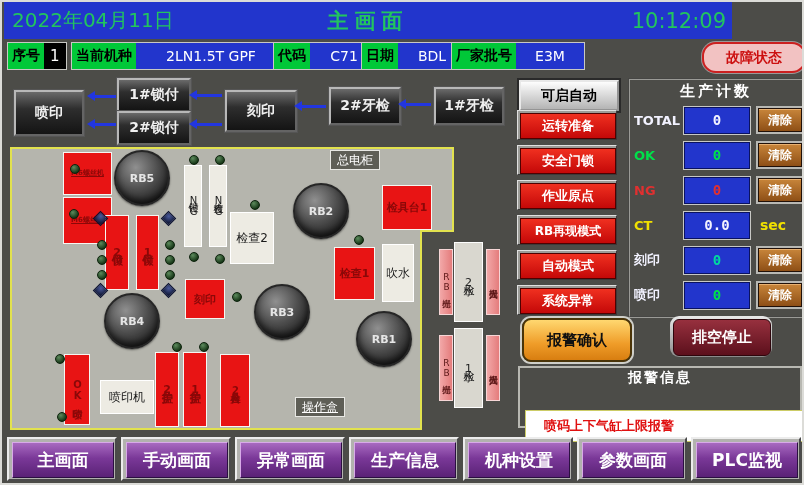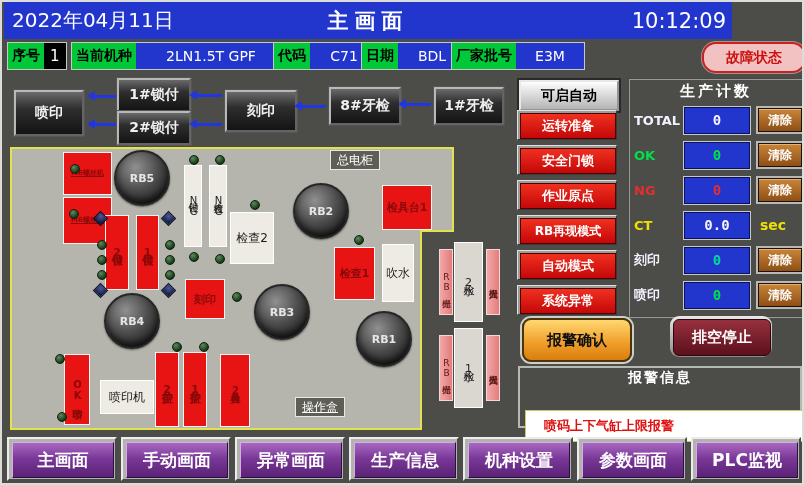--- a/index.html
+++ b/index.html
@@ -3,21 +3,21 @@
 <meta charset="utf-8">
 <style>
   html,body{margin:0;padding:0;background:#222;}
   .screen{
     position:relative;width:804px;height:485px;overflow:hidden;
     background:#4c4c48;border:2px solid #dcdcd8;box-sizing:border-box;
     font-family:"DejaVu Sans",sans-serif;
   }
   
   .topbar{position:absolute;left:2px;top:0;width:728px;height:37px;background:#2235cc;
-    display:flex;align-items:center;color:#ffffff;}
+    display:flex;align-items:center;color:#22c55e;}
   .topbar .date{position:absolute;left:8px;font-size:20px;}
   .topbar .title{position:absolute;left:0;width:100%;text-align:center;font-size:21px;font-weight:bold;letter-spacing:6px;}
   .topbar .time{position:absolute;right:6px;font-size:21px;}
   
   .igroup{position:absolute;top:40px;height:26px;background:#000;border:1px solid #c8c8c4;
     display:flex;align-items:stretch;}
   .glabel{background:#00c838;color:#000;font-weight:bold;font-size:14px;display:flex;align-items:center;padding:0 4px;}
   .gval{background:#2235cc;color:#fff;font-size:14px;display:flex;align-items:center;justify-content:center;padding:0 16px;}
   .gval-black{background:#000;color:#fff;font-size:15px;display:flex;align-items:center;justify-content:center;padding:0 6px;}
   .fault-pill{position:absolute;left:700px;top:40px;width:100px;height:27px;background:#f2c2c2;
@@ -125,21 +125,21 @@
   <div class="igroup" style="left:449px;">
     <span class="glabel">厂家批号</span>
     <span class="gval" style="width:36px;">E3M</span>
   </div>
   <div class="fault-pill">故障状态</div>
 
   <div class="flowbtn" style="left:12px;top:88px;width:66px;height:42px;">喷印</div>
   <div class="flowbtn" style="left:115px;top:76px;width:70px;height:30px;">1#锁付</div>
   <div class="flowbtn" style="left:115px;top:109px;width:70px;height:30px;">2#锁付</div>
   <div class="flowbtn" style="left:223px;top:88px;width:68px;height:38px;">刻印</div>
-  <div class="flowbtn" style="left:327px;top:85px;width:68px;height:34px;">8#牙检</div>
+  <div class="flowbtn" style="left:327px;top:85px;width:68px;height:34px;">2#牙检</div>
   <div class="flowbtn" style="left:432px;top:85px;width:66px;height:34px;">1#牙检</div>
   <div class="arrowL" style="left:90px;top:93px;width:24px;"></div>
   <div class="arrowL" style="left:90px;top:121px;width:24px;"></div>
   <div class="arrowL" style="left:192px;top:92px;width:28px;"></div>
   <div class="arrowL" style="left:192px;top:121px;width:28px;"></div>
   <div class="arrowL" style="left:297px;top:103px;width:27px;"></div>
   <div class="arrowL" style="left:401px;top:101px;width:28px;"></div>
 
   <div class="machine">
     <div class="notch"></div>

